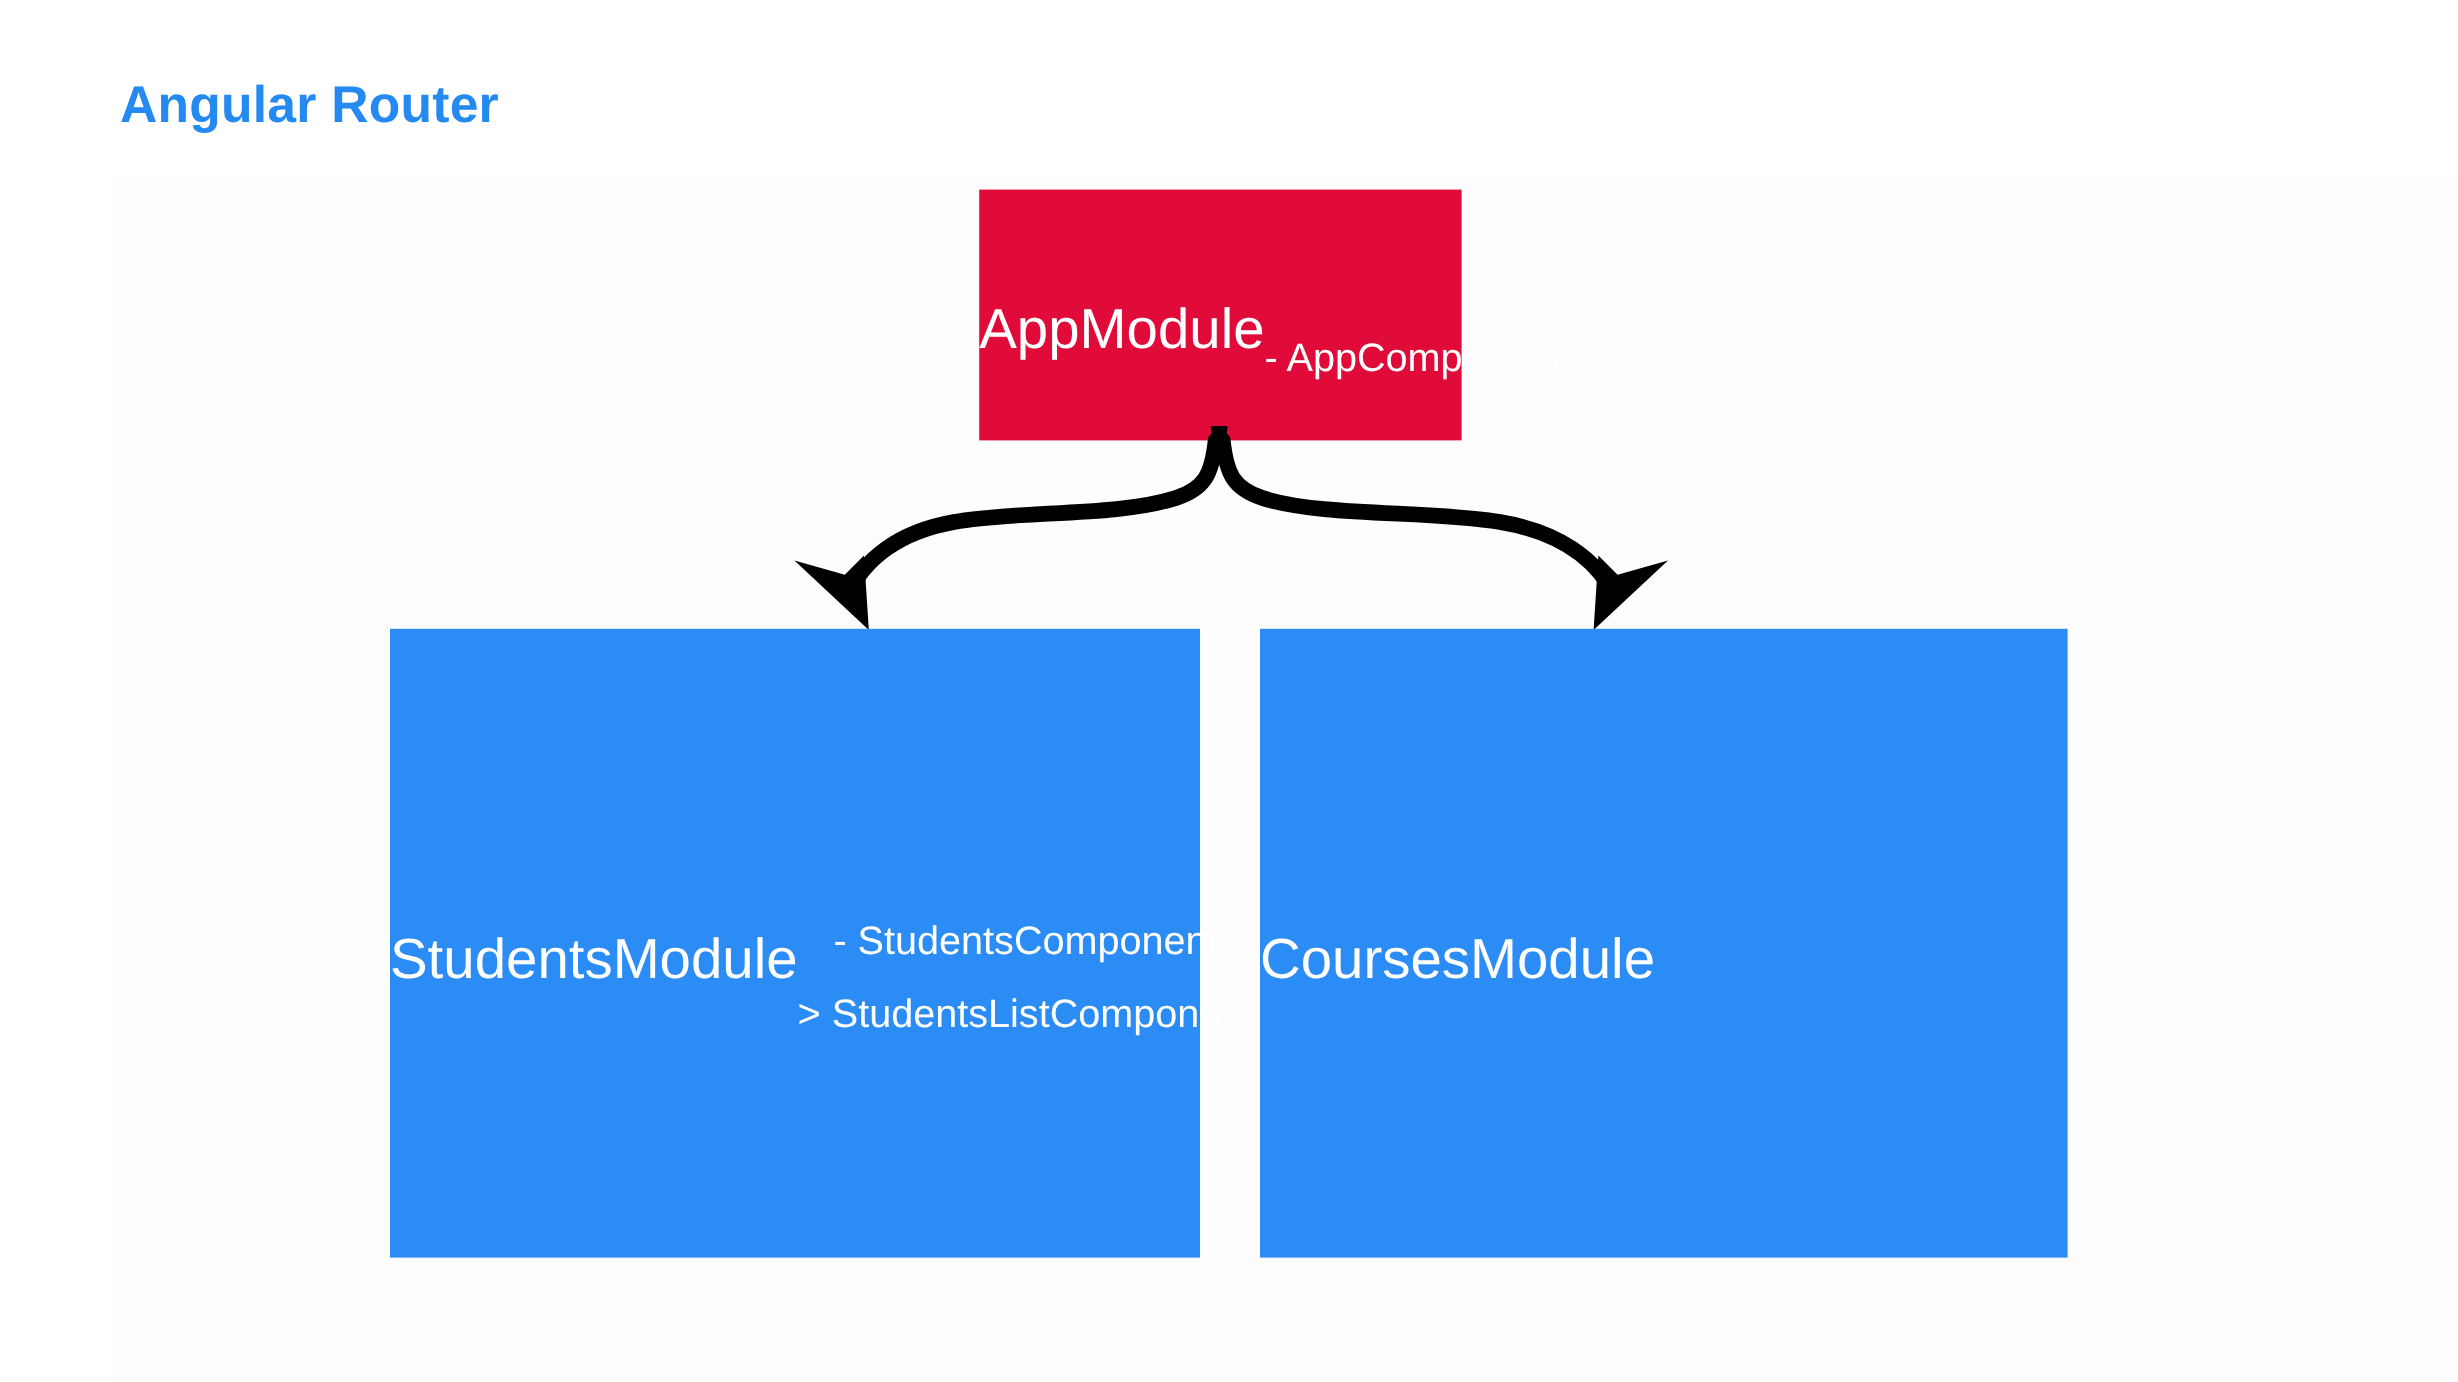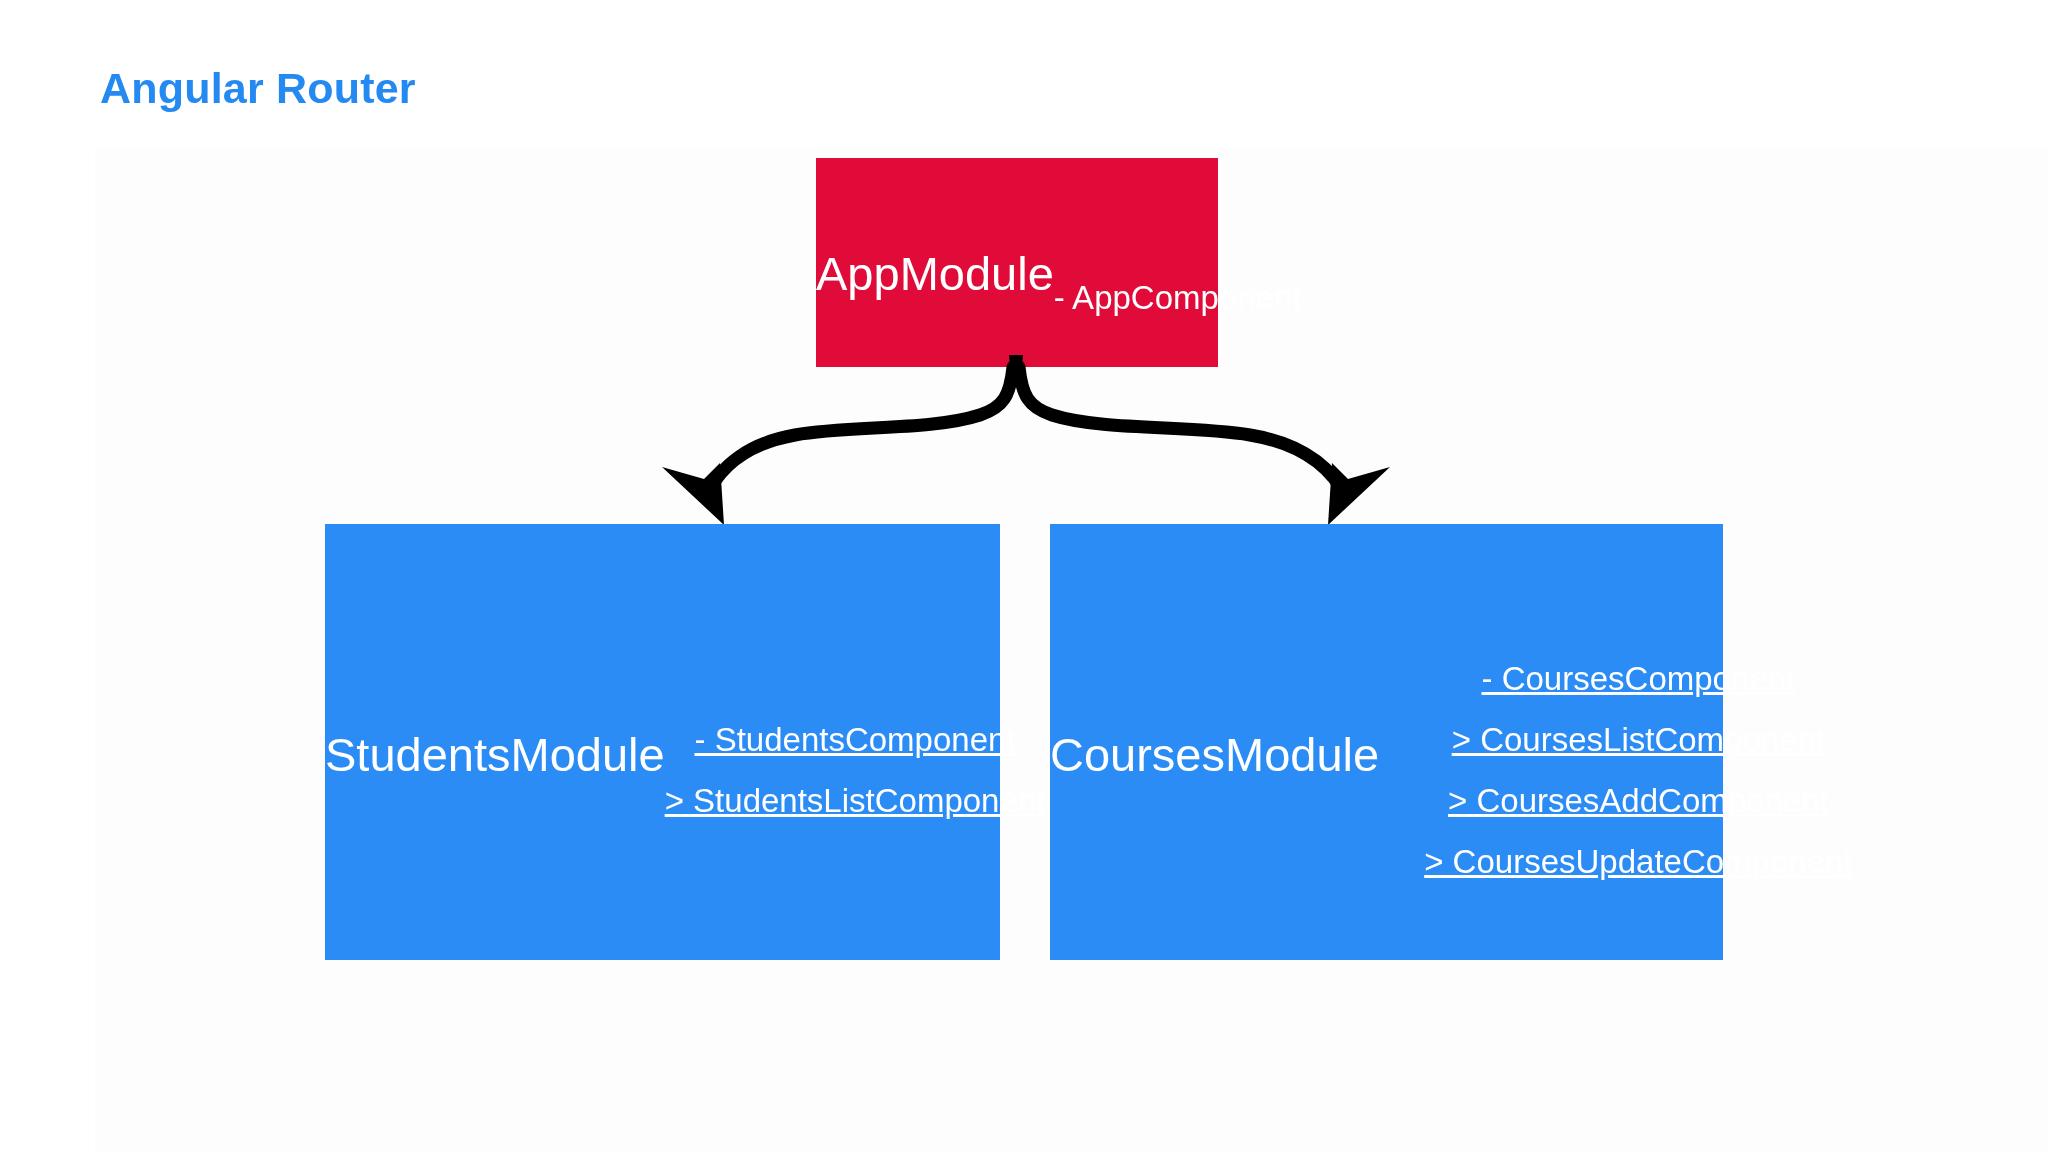--- a/index.html
+++ b/index.html
@@ -66,38 +66,37 @@
     margin-top: 48px;
     font-size: 33px;
     line-height: 1.0;
     white-space: nowrap;
   }
 
   
   .feature-box {
     background: #2a8cf4;
     top: 524px;
-    height: 436px;
+    height: 524px;
     padding-top: 24px;
   }
   #students-module-box { left: 325px; width: 675px; }
   #courses-module-box  { left: 1050px; width: 673px; gap: 45px; }
 
   .feature-box .module-title {
     font-size: 47px;
     line-height: 1.0;
     white-space: nowrap;
   }
   .feature-box .component-list {
     margin: 0;
     padding: 0;
     list-style: none;
     width: 100%;
     margin-top: 32px;
-    text-decoration: underline;
   }
   .feature-box .component-list li {
     font-size: 33px;
     line-height: 1.0;
     margin-bottom: 28px;
     white-space: nowrap;
     text-align: center;
   }
   .feature-box .component-list li:last-child { margin-bottom: 0; }
 
@@ -155,21 +154,15 @@
   <div id="students-module-box" class="module-box feature-box">
     <div class="module-title">StudentsModule</div>
     <ul class="component-list">
       <li>- StudentsComponent</li>
       <li>&gt; StudentsListComponent</li>
     </ul>
   </div>
 
   <div id="courses-module-box" class="module-box feature-box">
     <div class="module-title">CoursesModule</div>
-    <ul class="component-list">
-      <li>- CoursesComponent</li>
-      <li>&gt; CoursesListComponent</li>
-      <li>&gt; CoursesAddComponent</li>
-      <li>&gt; CoursesUpdateComponent</li>
-    </ul>
   </div>
 
 </div>
 
 </body></html>

